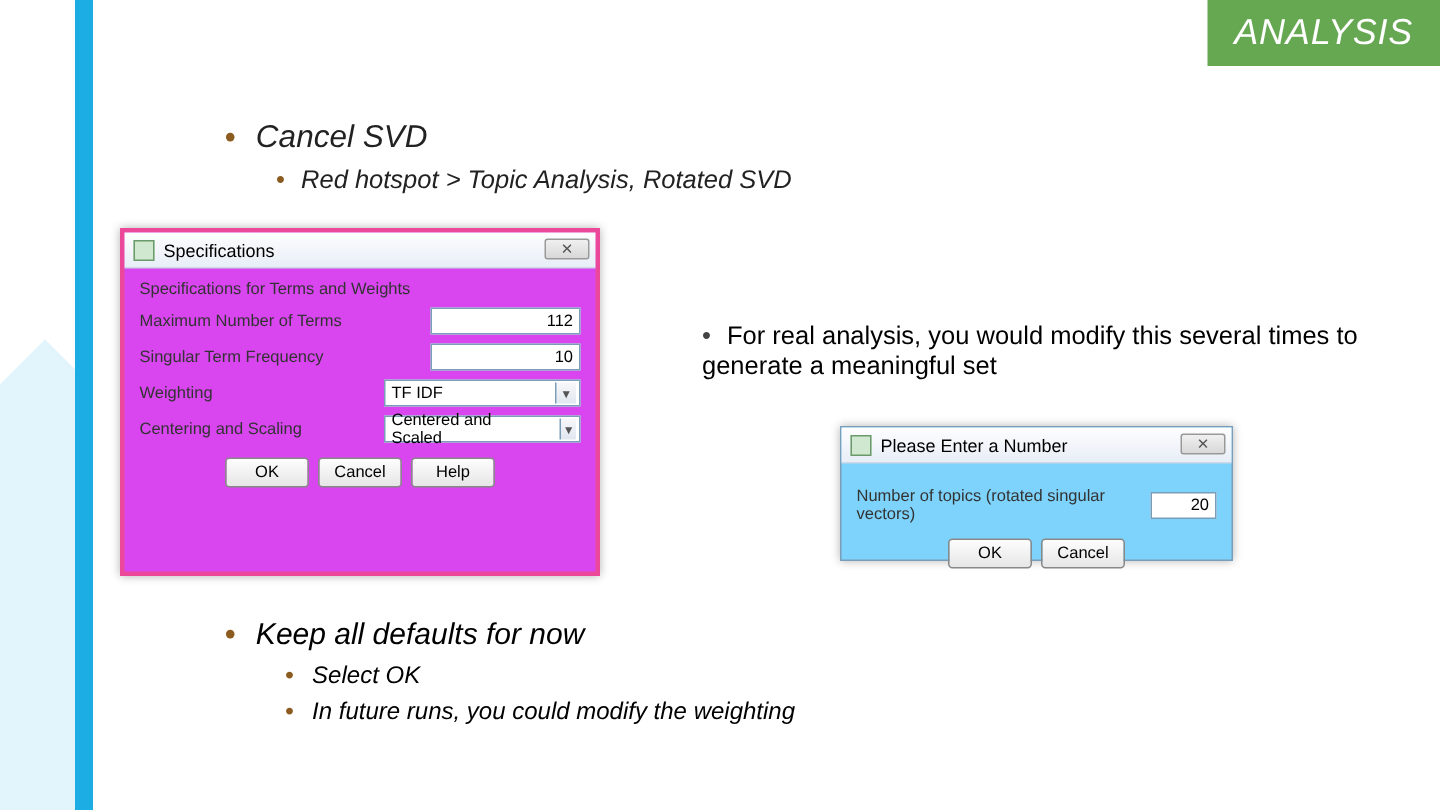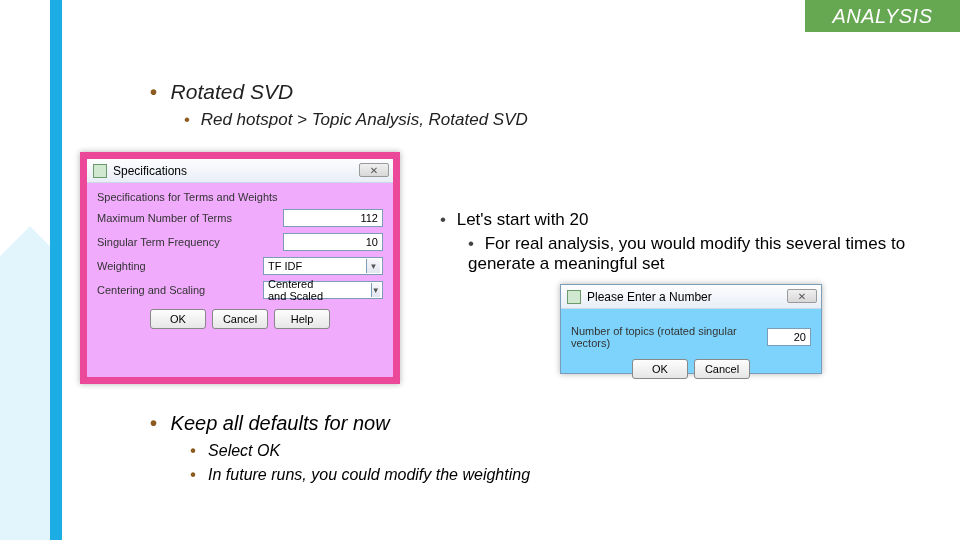--- a/index.html
+++ b/index.html
@@ -32,25 +32,25 @@
     width: 260px;
     height: 260px;
     background: rgba(28,173,228,0.12);
     transform: rotate(45deg);
   }
   .badge {
     position: absolute;
     right: 0;
     top: 0;
     width: 155px;
-    height: 32px;
+    height: 44px;
     background: #66A752;
     color: #fff;
     font-style: italic;
-    font-size: 20px;
+    font-size: 24px;
     display: flex;
     align-items: center;
     justify-content: center;
     letter-spacing: 0.5px;
   }
   .title {
     position: absolute;
     left: 165px;
     top: 6px;
     font-size: 34px;
@@ -105,22 +105,22 @@
   }
   .b4 .dot, .b5 .dot { margin-right:8px; font-weight:bold;}
   
   
   .dlg1 {
     position: absolute;
     left: 80px;
     top: 152px;
     width: 320px;
     height: 232px;
-    background: #f0abfc;
-    border: 7px solid #ec4899;
+    background: #d946ef;
+    border: 3px solid #ec4899;
     box-shadow: 0 0 6px rgba(0,0,0,0.3);
     font-size: 11px;
   }
   .dlg-title {
     height: 24px;
     background: linear-gradient(#fdfdfe,#e8eef7);
     border-bottom: 1px solid #ccd8e5;
     display:flex; align-items:center; padding:0 6px;
     font-size:12px;
     position:relative;
@@ -141,21 +141,21 @@
   .row .field {
     width:100px; height:18px;
     border:1px solid #7a9db9;
     background:#fff;
     text-align:right;
     padding:0 4px;
     font-size:11px;
     line-height:16px;
   }
   .row .combo {
-    width:120px; height:18px;
+    width:131px; height:18px;
     border:1px solid #7a9db9;
     background:#fff;
     display:flex;align-items:center;justify-content:space-between;
     padding:0 2px 0 4px;
     font-size:11px;
     gap:36px;
   }
   .combo .caret { width:14px;height:14px;border-left:1px solid #7a9db9;display:flex;align-items:center;justify-content:center;font-size:8px;color:#555;background:linear-gradient(#f8f8fb,#e0e6ef);}
   .dlg-btns { display:flex; justify-content:center; gap:6px; margin-top:10px;}
   .winbtn {
@@ -188,21 +188,21 @@
 
 <div class="slide">
   <div class="accent-tri"></div>
   <div class="accent-bar"></div>
 
   <div class="badge">ANALYSIS</div>
 
   <div class="bullets">
     <div class="b1">
       <span class="dot">•</span>
-      <span class="b1-text">Rotated SVD</span>
+      <span class="b1-text">Cancel SVD</span>
     </div>
     <div class="b2">
       <span class="dot">•</span>
       <span class="b2-text">Red hotspot &gt; Topic Analysis, Rotated SVD</span>
     </div>
   </div>
 
   <div class="dlg1">
     <div class="dlg-title">
       <span class="jmp"></span>
@@ -237,24 +237,20 @@
 
       <div class="dlg-btns">
         <span class="winbtn">OK</span>
         <span class="winbtn">Cancel</span>
         <span class="winbtn">Help</span>
       </div>
     </div>
   </div>
 
   <div class="right-bullets">
-    <div class="rb1">
-      <span class="rb-dot">•</span>
-      <span>Let's start with 20</span>
-    </div>
     <div class="rb2">
       <span class="rb-dot">•</span>
       <span>For real analysis, you would modify this several times to generate a meaningful set</span>
     </div>
   </div>
 
   <div class="dlg2">
     <div class="dlg-title">
       <span class="jmp"></span>
       <span>Please Enter a Number</span>

